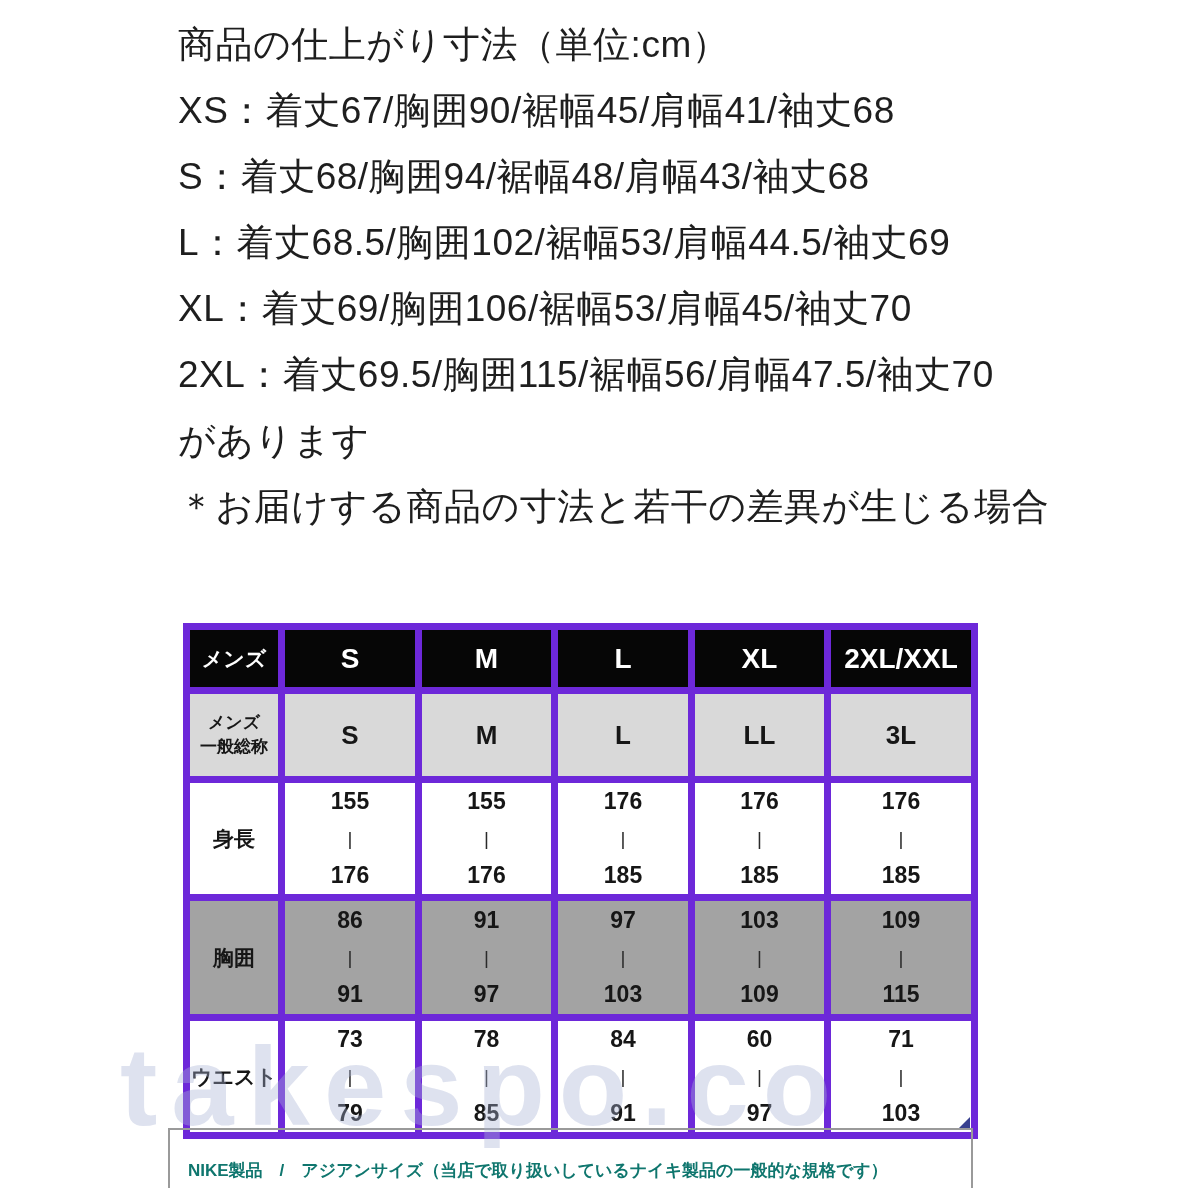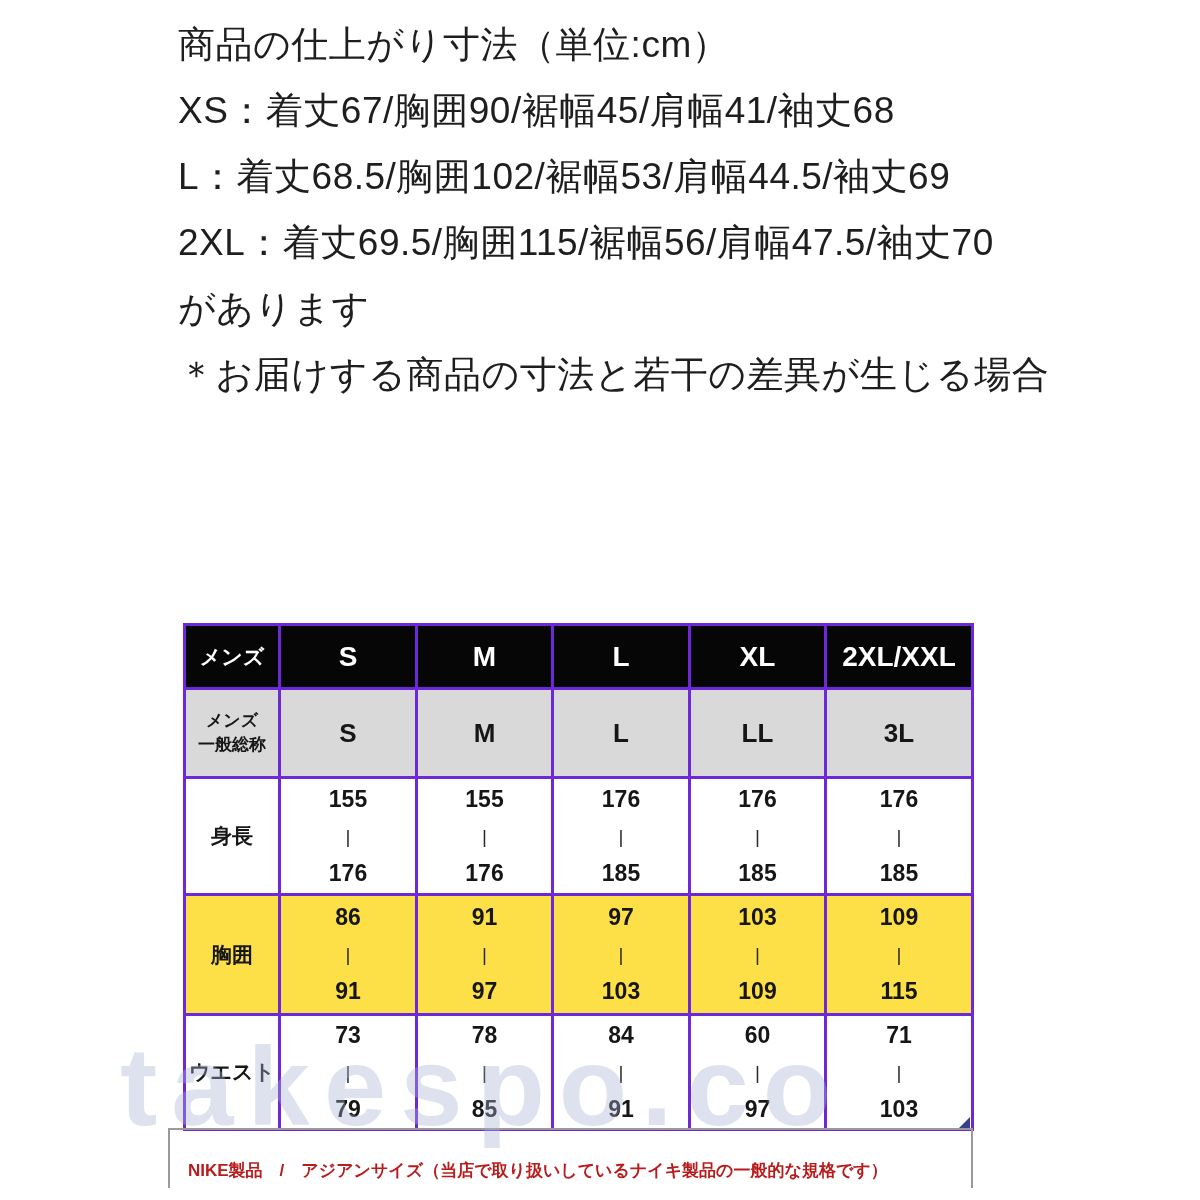--- a/index.html
+++ b/index.html
@@ -40,21 +40,21 @@
   
   table.size-table{
     position:absolute;
     left:183px;top:623px;
     width:788px;
     border-collapse:collapse;
     table-layout:fixed;
     z-index:10;
   }
   table.size-table th, table.size-table td{
-    border:3px solid #6d28d9;
+    border:7px solid #6d28d9;
     text-align:center;
     vertical-align:middle;
     padding:0;
     color:#161616;
   }
   tr.head{height:64px;}
   tr.head th{
     background:#060606;
     color:#ffffff;
     font-size:28px;
@@ -63,21 +63,21 @@
   tr.head th.lab{font-size:21px;}
   tr.alias{height:89px;}
   tr.alias th, tr.alias td{background:#d9d9d9;font-weight:bold;}
   tr.alias td{font-size:26px;}
   tr.alias th.lab{font-size:17px;line-height:24px;}
   tr.data th.lab{font-size:21px;font-weight:bold;}
   tr.data td{font-size:23px;font-weight:bold;margin-top:36px;}
   tr.r-height{height:117px;}
   tr.r-chest{height:120px;}
   tr.r-waist{height:115px;}
-  tr.shaded th, tr.shaded td{background:#fde047;}
+  tr.shaded th, tr.shaded td{background:#a3a3a3;}
   tr.plain th, tr.plain td{background:#ffffff;}
   .range div{line-height:37px;}
   .range .sep{font-size:19px;font-weight:normal;color:#2a2a2a;}
 
   
   .footer-box{
     position:absolute;
     left:168px;top:1128px;
     width:801px;height:58px;
     border:2px solid #9a9a9a;
@@ -85,21 +85,21 @@
     background:transparent;
     z-index:10;
     display:flex;
     align-items:flex-end;
   }
   .footer-box span{
     display:block;
     padding:0 0 6px 18px;
     font-size:17px;
     font-weight:bold;
-    color:#b91c1c;
+    color:#0f766e;
     white-space:nowrap;
   }
 
   
   .corner-triangle{
     position:absolute;
     left:959px;top:1117px;
     width:11px;height:11px;
     background:#39418f;
     clip-path:polygon(100% 0, 100% 100%, 0 100%);
@@ -107,21 +107,23 @@
   }
 </style>
 </head>
 <body>
 
 <div class="canvas">
 
   <section class="measurements">
     <div class="m-line">商品の仕上がり寸法（単位:cm）</div>
     <div class="m-line">XS：着丈67/胸囲90/裾幅45/肩幅41/袖丈68</div>
+    <div class="m-line">S：着丈68/胸囲94/裾幅48/肩幅43/袖丈68</div>
     <div class="m-line">L：着丈68.5/胸囲102/裾幅53/肩幅44.5/袖丈69</div>
+    <div class="m-line">XL：着丈69/胸囲106/裾幅53/肩幅45/袖丈70</div>
     <div class="m-line">2XL：着丈69.5/胸囲115/裾幅56/肩幅47.5/袖丈70</div>
     <div class="m-line">があります</div>
     <div class="m-line">＊お届けする商品の寸法と若干の差異が生じる場合</div>
   </section>
 
   <div class="watermark">takespo.co</div>
 
   <table class="size-table">
     <colgroup>
       <col style="width:95px">

